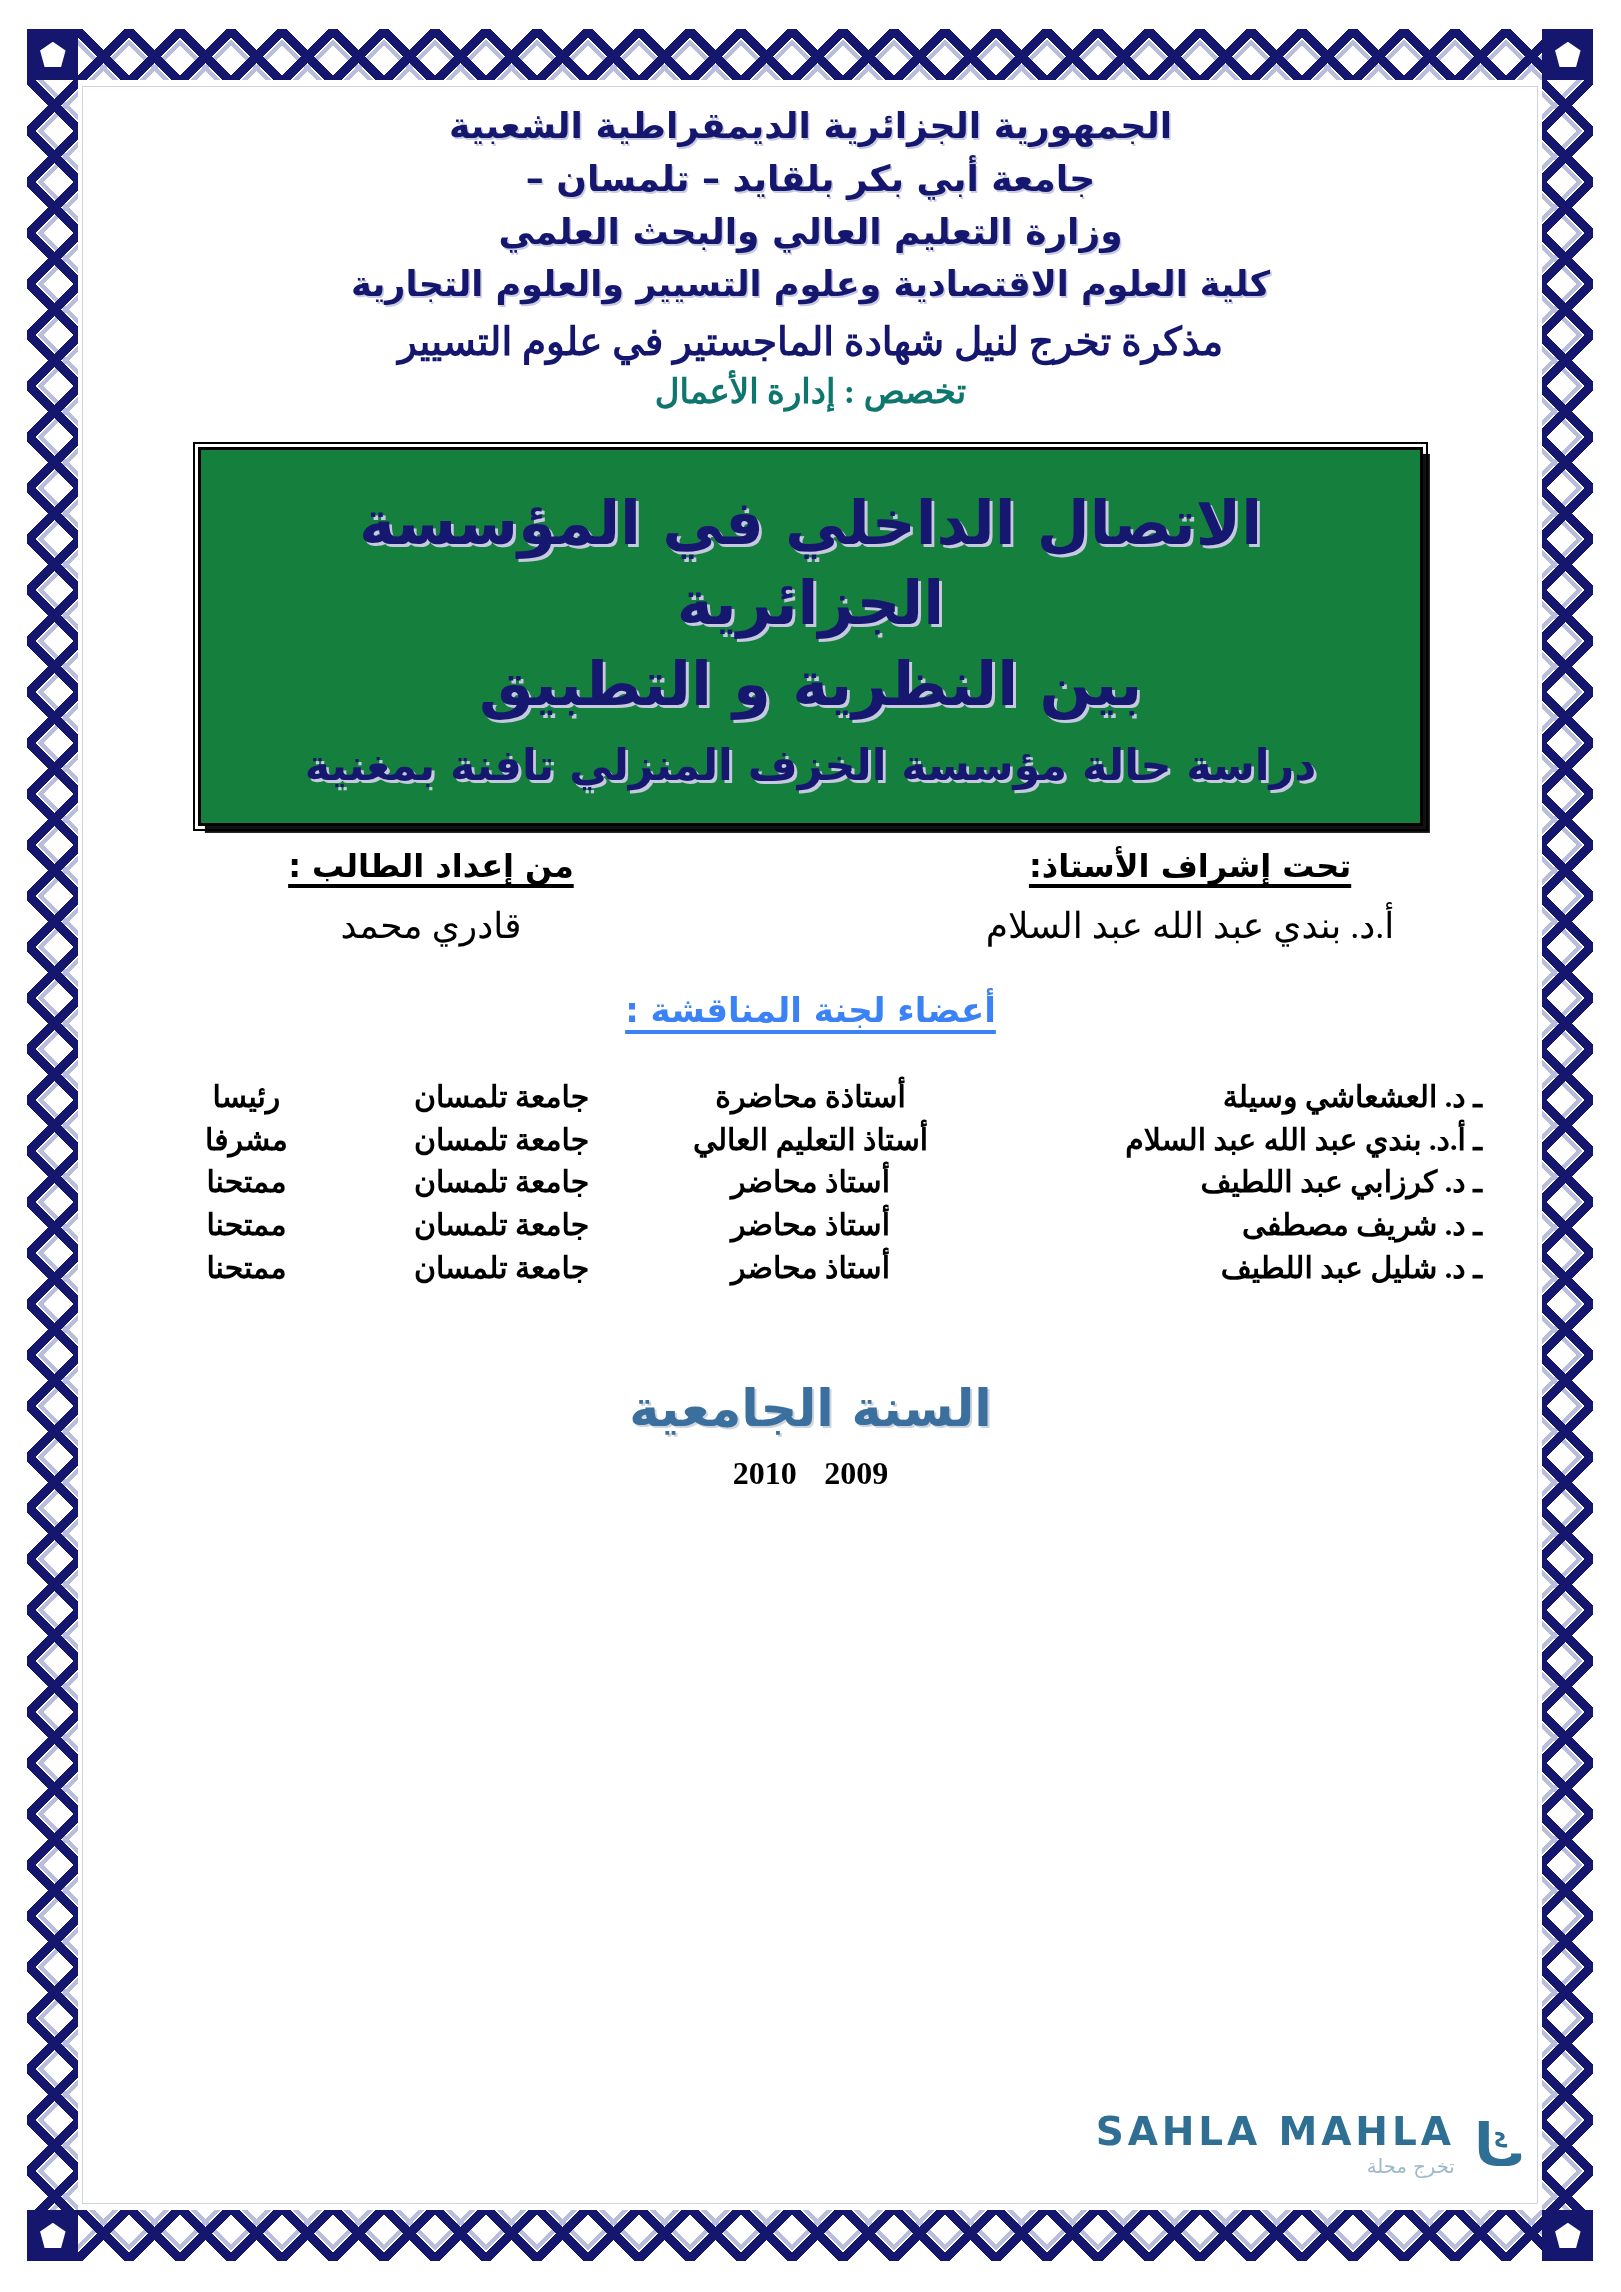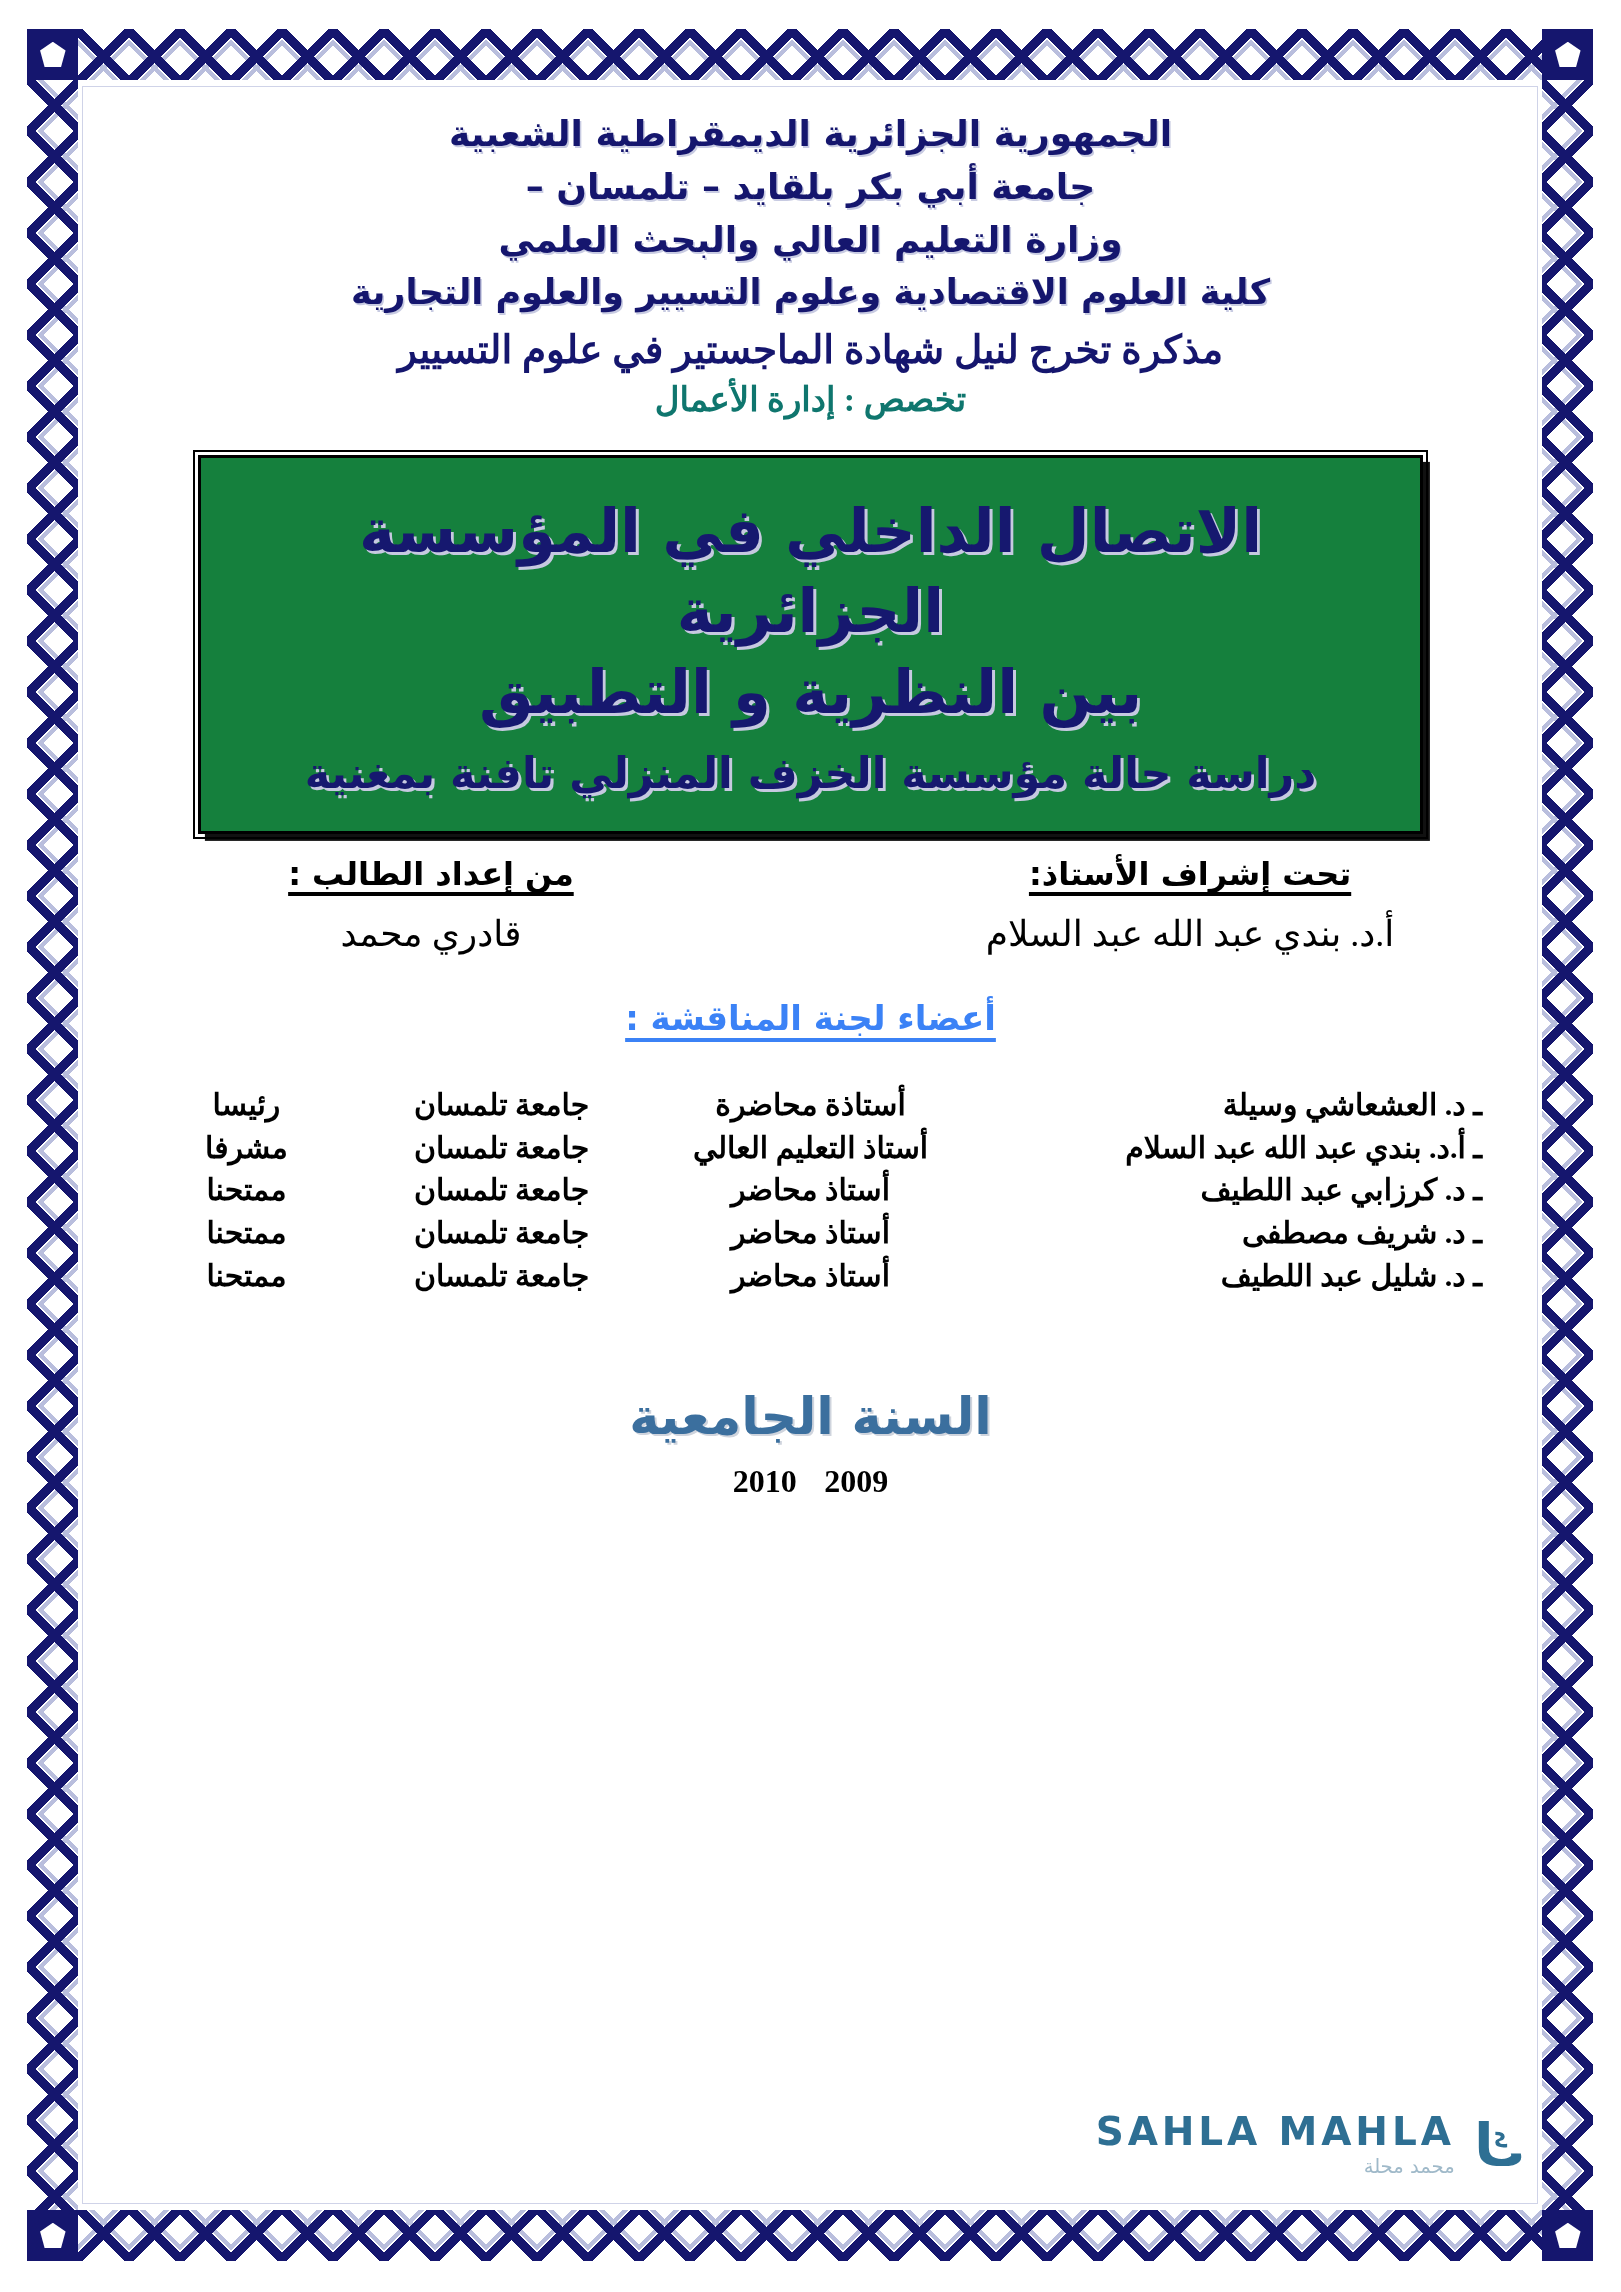--- a/index.html
+++ b/index.html
@@ -77,21 +77,21 @@
   .corner-bl{left:0;bottom:0;}
   .corner-br{right:0;bottom:0;}
 
   .inner-rule{
     position:absolute;left:55px;top:57px;right:55px;bottom:57px;
     border:1px solid #cfd3e8;
   }
 
   
   .content{
-    position:absolute;left:88px;top:74px;width:1445px;
+    position:absolute;left:88px;top:66px;width:1445px;
     text-align:center;
   }
 
   .hdr-line{
     color:#15166e;
     font-weight:700;
     line-height:1.04;
     letter-spacing:0px;
     margin:0 0 15.7px 0;
     font-family:"DejaVu Sans","Liberation Sans",sans-serif;
@@ -322,17 +322,17 @@
 
   <p class="year-script">السنة الجامعية</p>
   <p class="year-nums">
     <span>2010</span><span>2009</span>
   </p>
 </div>
 
 <div class="watermark">
   <div class="wm-text">
     <span class="wm-main">SAHLA MAHLA</span>
-    <span class="wm-sub">محمد محلة</span>
+    <span class="wm-sub">تخرج محلة</span>
   </div>
   <span class="wm-mark">ك</span>
 </div>
 
 
 </body></html>

